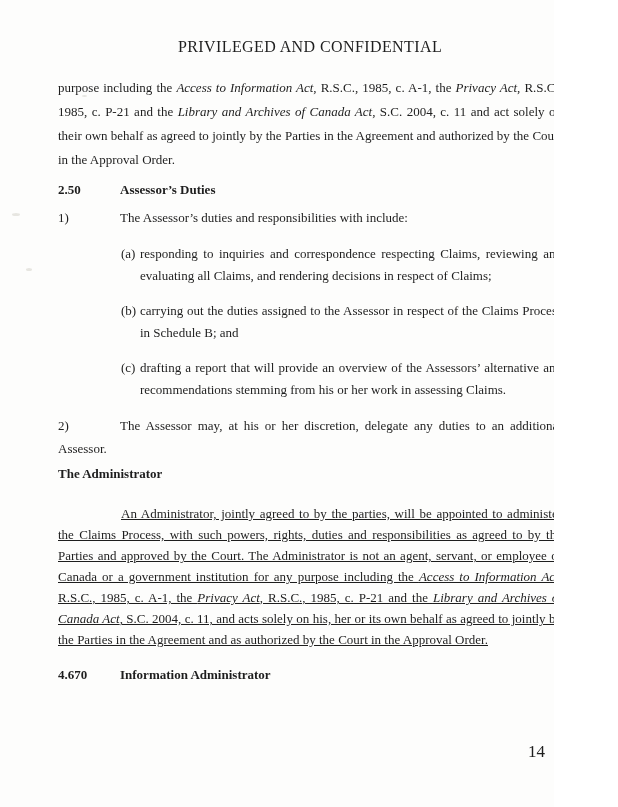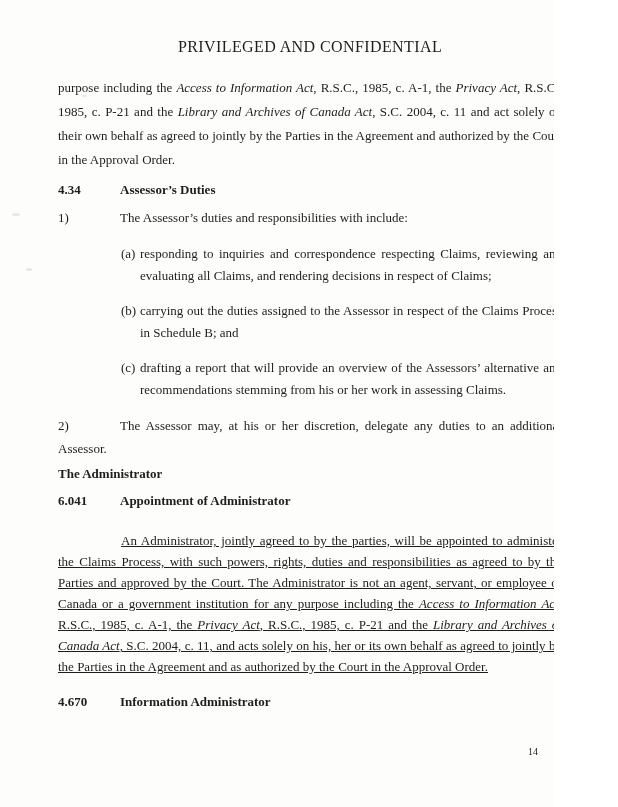--- a/index.html
+++ b/index.html
@@ -78,21 +78,21 @@
   .h6042 { margin-top: 13px; }
   .para-6042 {
     margin-top: 9px;
     line-height: 22px;
     text-indent: 63px;
   }
   .page-number {
     position: absolute;
     left: 528px;
     top: 744px;
-    font-size: 10px;
+    font-size: 17px;
     line-height: 16px;
   }
   .signature {
     position: absolute;
     left: 578px;
     top: 764px;
     width: 30px;
     height: 42px;
   }
   .signature svg { display: block; }
@@ -116,21 +116,21 @@
   <div class="speck speck-3"></div>
   <div class="speck speck-4"></div>
 
   <div class="content">
 
     <div class="title">PRIVILEGED AND CONFIDENTIAL</div>
 
     <p class="para intro"><span>purpose including the </span><i>Access to Information Act</i><span>, R.S.C., 1985, c. A-1, the </span><i>Privacy Act</i><span>, R.S.C., 1985, c. P-21 and the </span><i>Library and Archives of Canada Act</i><span>, S.C. 2004, c. 11 and act solely on their own behalf as agreed to jointly by the Parties in the Agreement and authorized by the Court in the Approval Order.</span></p>
 
     <p class="row h604">
-      <span class="tab-label b">4.34</span><span class="b">Assessor’s Duties</span>
+      <span class="tab-label b">2.50</span><span class="b">Assessor’s Duties</span>
     </p>
 
     <p class="row item1">
       <span class="tab-label">1)</span><span>The Assessor’s duties and responsibilities with include:</span>
     </p>
 
     <p class="subitem sub-a">
       <span class="sub-label">(a)</span><span>responding to inquiries and correspondence respecting Claims, reviewing and evaluating all Claims, and rendering decisions in respect of Claims;</span>
     </p>
 
@@ -143,23 +143,20 @@
     </p>
 
     <p class="row item2">
       <span class="tab-label">2)</span><span>The Assessor may, at his or her discretion, delegate any duties to an additional Assessor.</span>
     </p>
 
     <p class="row admin-h">
       <span class="b">The Administrator</span>
     </p>
 
-    <p class="row h6041">
-      <span class="tab-label b">6.041</span><span class="b">Appointment of Administrator</span>
-    </p>
 
     <p class="para para-6041"><span>An Administrator, jointly agreed to by the parties, will be appointed to administer the Claims Process, with such powers, rights, duties and responsibilities as agreed to by the Parties and approved by the Court. The Administrator is not an agent, servant, or employee of Canada or a government institution for any purpose including the </span><i>Access to Information Act</i><span>, R.S.C., 1985, c. A-1, the </span><i>Privacy Act</i><span>, R.S.C., 1985, c. P-21 and the </span><i>Library and Archives of Canada Act</i><span>, S.C. 2004, c. 11, and acts solely on his, her or its own behalf as agreed to jointly by the Parties in the Agreement and as authorized by the Court in the Approval Order.</span></p>
 
     <p class="row h6042">
       <span class="tab-label b">4.670</span><span class="b">Information Administrator</span>
     </p>
 
 
   </div>
 

